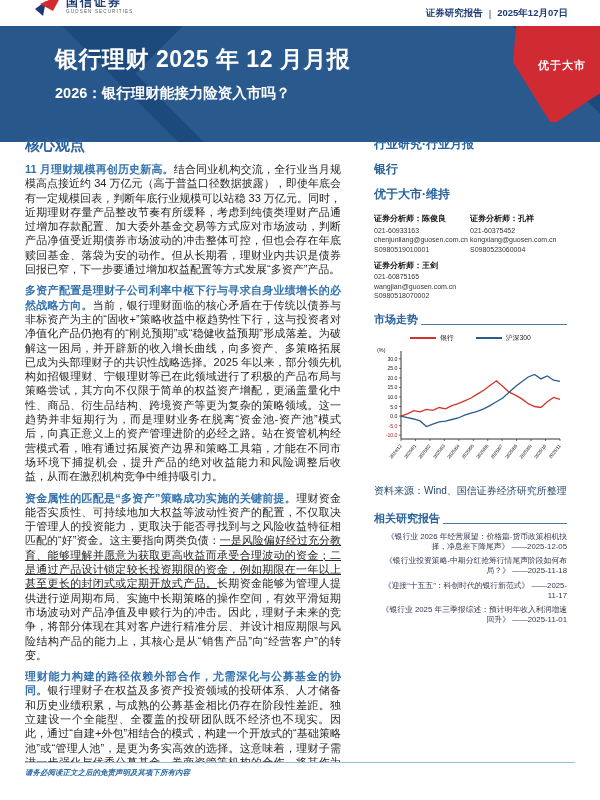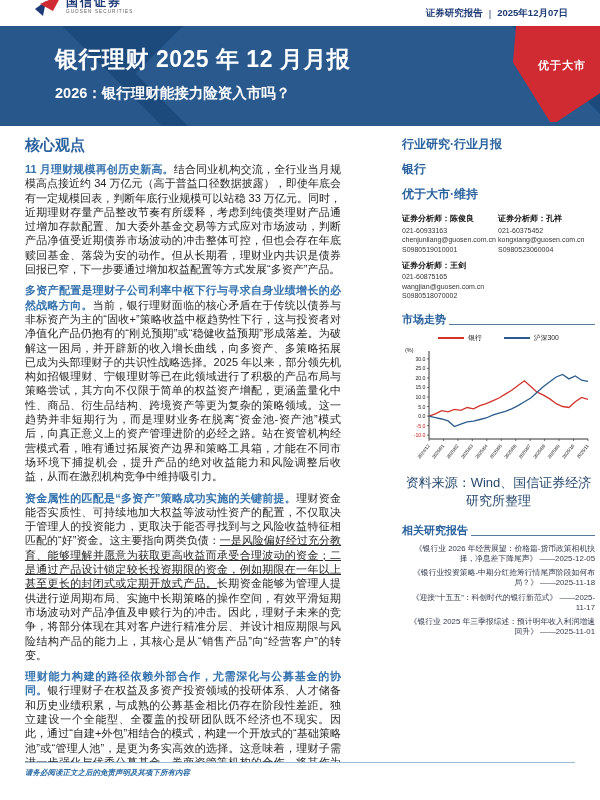--- a/index.html
+++ b/index.html
@@ -8,51 +8,51 @@
   
   .topbar{position:absolute;left:0;top:0;width:600px;height:26px;background:#fff;}
   .logo{position:absolute;left:34px;top:-8px;display:flex;align-items:center;gap:4px;}
   .logo-text{display:flex;flex-direction:column;line-height:1;}
   .logo-cn{font-size:12px;font-weight:bold;color:#1d3a75;letter-spacing:2px;}
   .logo-en{font-size:4.6px;color:#5a5a5a;letter-spacing:1.1px;margin-top:2px;}
   .report-meta{position:absolute;right:32px;top:7px;font-size:9.5px;font-weight:bold;color:#1d3a75;
                display:flex;gap:6px;align-items:center;}
   .report-meta .sep{color:#1d3a75;font-weight:normal;}
   
-  .banner{position:absolute;left:0;top:26px;width:600px;height:100px;background:#1c4a7d;overflow:hidden;}
+  .banner{position:absolute;left:0;top:26px;width:600px;height:116px;background:#1c4a7d;overflow:hidden;}
   .banner .stripe1{position:absolute;width:420px;height:300px;background:rgba(66,118,172,0.35);
                    transform:rotate(45deg);left:180px;top:-60px;}
   .banner .stripe2{position:absolute;width:300px;height:300px;background:rgba(66,118,172,0.30);
                    transform:rotate(45deg);left:-120px;top:30px;}
   .banner .red-corner{position:absolute;right:0;top:0;width:600px;height:96px;background:#d02a32;
                    clip-path:polygon(86% 0%,100% 0%,100% 70%,92% 103%,85.5% 38%);}
   .banner-title{position:absolute;left:55px;top:18px;color:#fff;font-size:23px;font-weight:bold;letter-spacing:0.5px;}
   .banner-subtitle{position:absolute;left:55px;top:58px;color:#fff;font-size:14.5px;font-weight:bold;}
   .rating-badge{position:absolute;right:14px;top:32px;color:#fff;font-size:11px;font-weight:bold;letter-spacing:1px;margin-left:16px;}
   
   .left-col{position:absolute;left:25px;top:134px;width:332px;height:628px;overflow:hidden;}
-  .right-col{position:absolute;left:402px;top:134px;width:193px;height:628px;overflow:hidden;}
+  .right-col{position:absolute;left:374px;top:134px;width:193px;height:628px;overflow:hidden;}
   .core-heading{font-size:15px;font-weight:bold;color:#2a639e;margin:2px 0 7px 0;}
   .core-paragraphs p{font-size:11px;line-height:1.3;color:#262626;text-align:justify;margin:0 16px 7px 0;}
   .core-paragraphs .lead{color:#3573ae;font-weight:bold;}
   .core-paragraphs .useg{text-decoration:underline;}
   
   .rc-cat{font-size:12px;font-weight:bold;color:#2a639e;margin:2px 0 8px 0;}
   .rc-industry{font-size:12px;font-weight:bold;color:#2a639e;margin:0 0 8px 0;}
   .rc-rating{font-size:12px;font-weight:bold;color:#2a639e;margin:0 0 10px 0;}
   .analysts{display:grid;grid-template-columns:96px 97px;column-gap:0;row-gap:7px;}
   .analyst .aname{font-size:8px;font-weight:bold;color:#111;}
   .analyst .aline{font-size:7px;color:#333;margin-top:2.5px;word-break:break-all;}
   .rule-heading{display:flex;align-items:flex-end;margin-top:13px;margin-bottom:6px;}
   .rule-heading span{font-size:11px;font-weight:bold;color:#2a639e;white-space:nowrap;}
   .rule-heading .rule{flex:1;border-bottom:1.3px solid #55799c;margin-bottom:2px;margin-left:3px;}
   .legend-row{display:flex;justify-content:center;gap:22px;align-items:center;margin:6px 0 0 0;}
   .legend-item{display:flex;align-items:center;gap:4px;font-size:6.8px;color:#222;}
   .legend-swatch{width:26px;height:2px;}
-  .source-note{font-size:13px;color:#27496d;margin-top:3px;text-align:center;}
+  .source-note{font-size:10px;color:#27496d;margin-top:13px;}
   .related-list{margin-top:4px;text-align:right;}
   .related-item{font-size:7.8px;color:#333a4d;line-height:1.28;margin-bottom:4.5px;}
   
   .footer-rule{position:absolute;left:25px;right:25px;top:762px;border-top:1px solid #9dbdd6;}
   .footer-text{position:absolute;left:25px;top:768px;font-size:7.5px;font-style:italic;font-weight:bold;color:#2e6da4;}
 </style>
 </head>
 <body>
 
 <div class="page">

